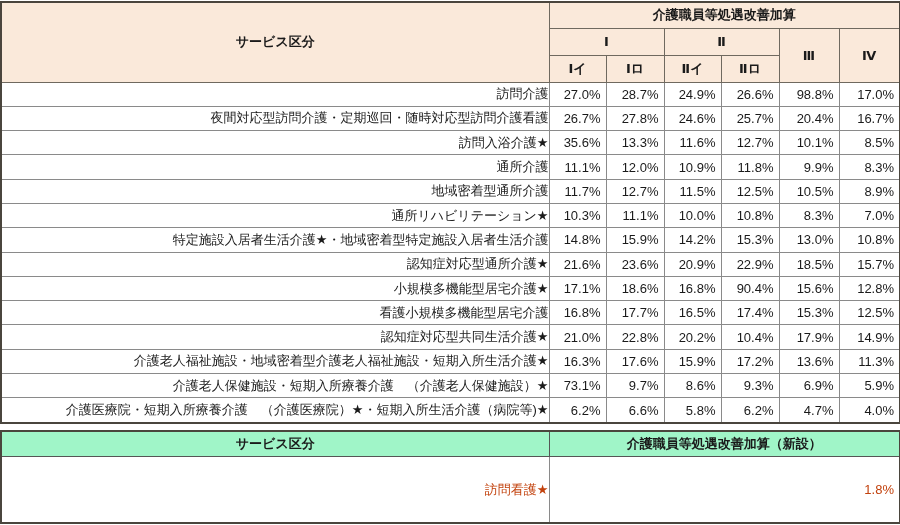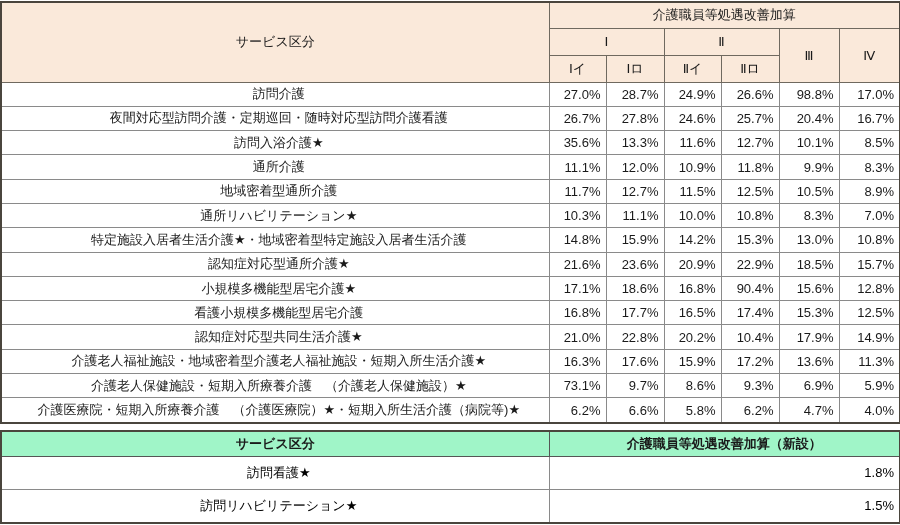--- a/index.html
+++ b/index.html
@@ -22,40 +22,40 @@
   }
   
   #table1 {
     height: 423px;
     border: 2px solid #4a453d;
   }
   #table1 th {
     background: #FAE9DA;
     border: 1px solid #6f695f;
     font-size: 13px;
-    font-weight: normal;
+    font-weight: bold;
     text-align: center;
     color: #1a1a1a;
     padding: 0;
     overflow: hidden;
     white-space: nowrap;
   }
   #table1 tr.h1 { height: 26px; }
   #table1 tr.h2 { height: 27px; }
   #table1 tr.h3 { height: 27px; }
   #table1 td {
     border: 1px solid #8a8a8a;
     font-size: 13px;
     color: #1a1a1a;
     background: #ffffff;
     padding: 0;
     overflow: hidden;
     white-space: nowrap;
   }
-  td.label { text-align: center; padding-left: 7px !important; }
+  td.label { text-align: right; padding-left: 7px !important; }
   td.val   { text-align: right; padding-right: 5px !important; }
   
   #table2 {
     margin-top: 6px;
     height: 94px;
     border: 2px solid #4a453d;
   }
   #table2 th {
     background: #A0F5C8;
     border: 1px solid #555555;
@@ -64,21 +64,21 @@
     text-align: center;
     color: #1a1a1a;
     padding: 0;
     overflow: hidden;
     white-space: nowrap;
     height: 24px;
   }
   #table2 td {
     border: 1px solid #8a8a8a;
     font-size: 13px;
-    color: #000000;
+    color: #c2410c;
     background: #ffffff;
     padding: 0;
     overflow: hidden;
     white-space: nowrap;
   }
 </style>
 </head>
 <body>
 
 <div class="page">
@@ -247,20 +247,16 @@
     </colgroup>
     <tbody>
         <tr>
       <th>サービス区分</th>
       <th>介護職員等処遇改善加算（新設）</th>
     </tr>
     <tr>
       <td class="label">訪問看護★</td>
       <td class="val">1.8%</td>
     </tr>
-    <tr>
-      <td class="label">訪問リハビリテーション★</td>
-      <td class="val">1.5%</td>
-    </tr>
   </tbody>
     </table>
 
 </div>
 
 </body></html>

